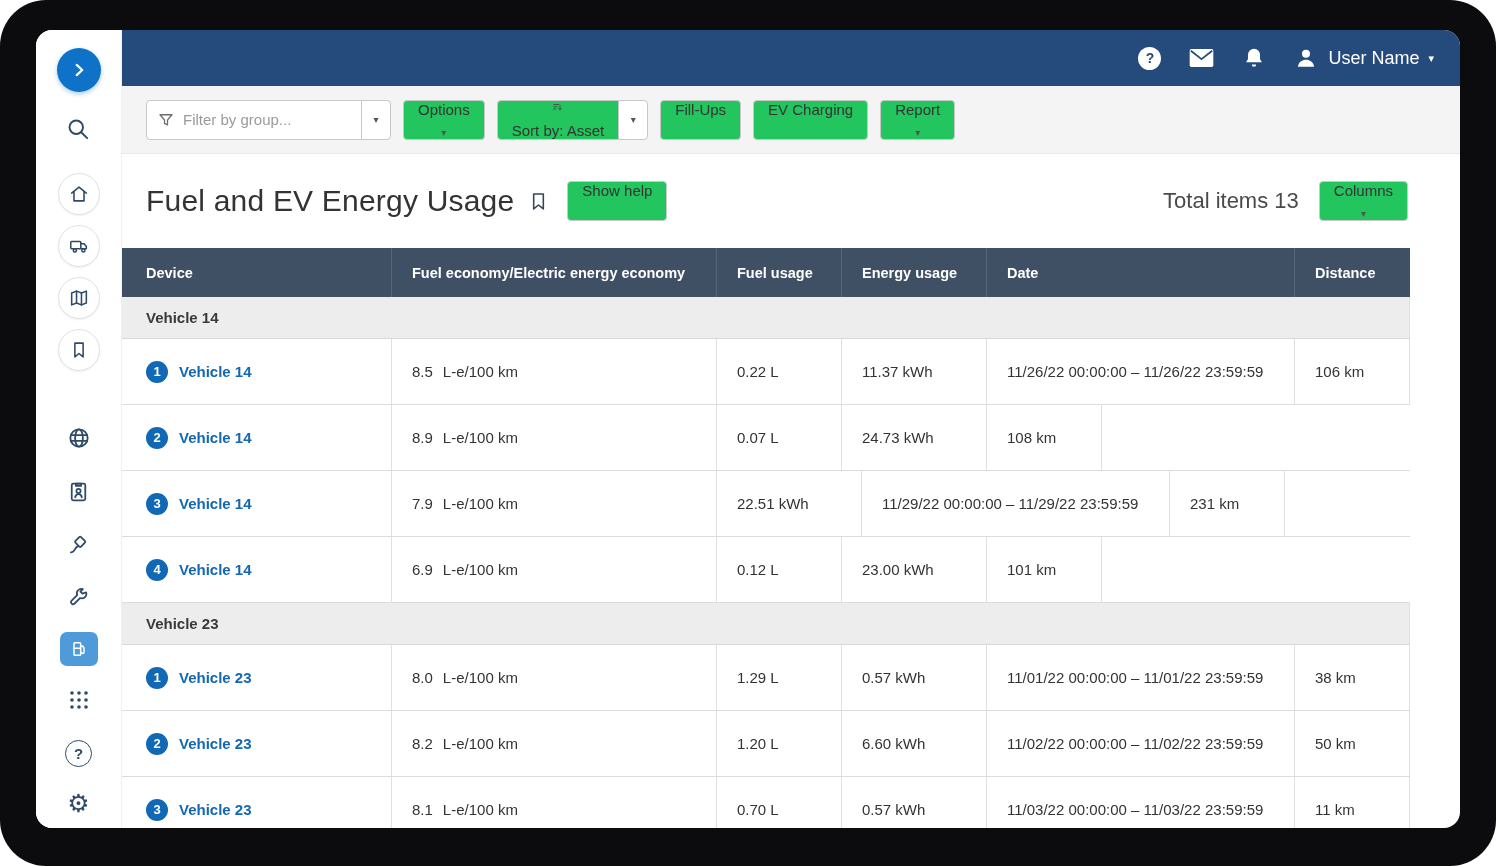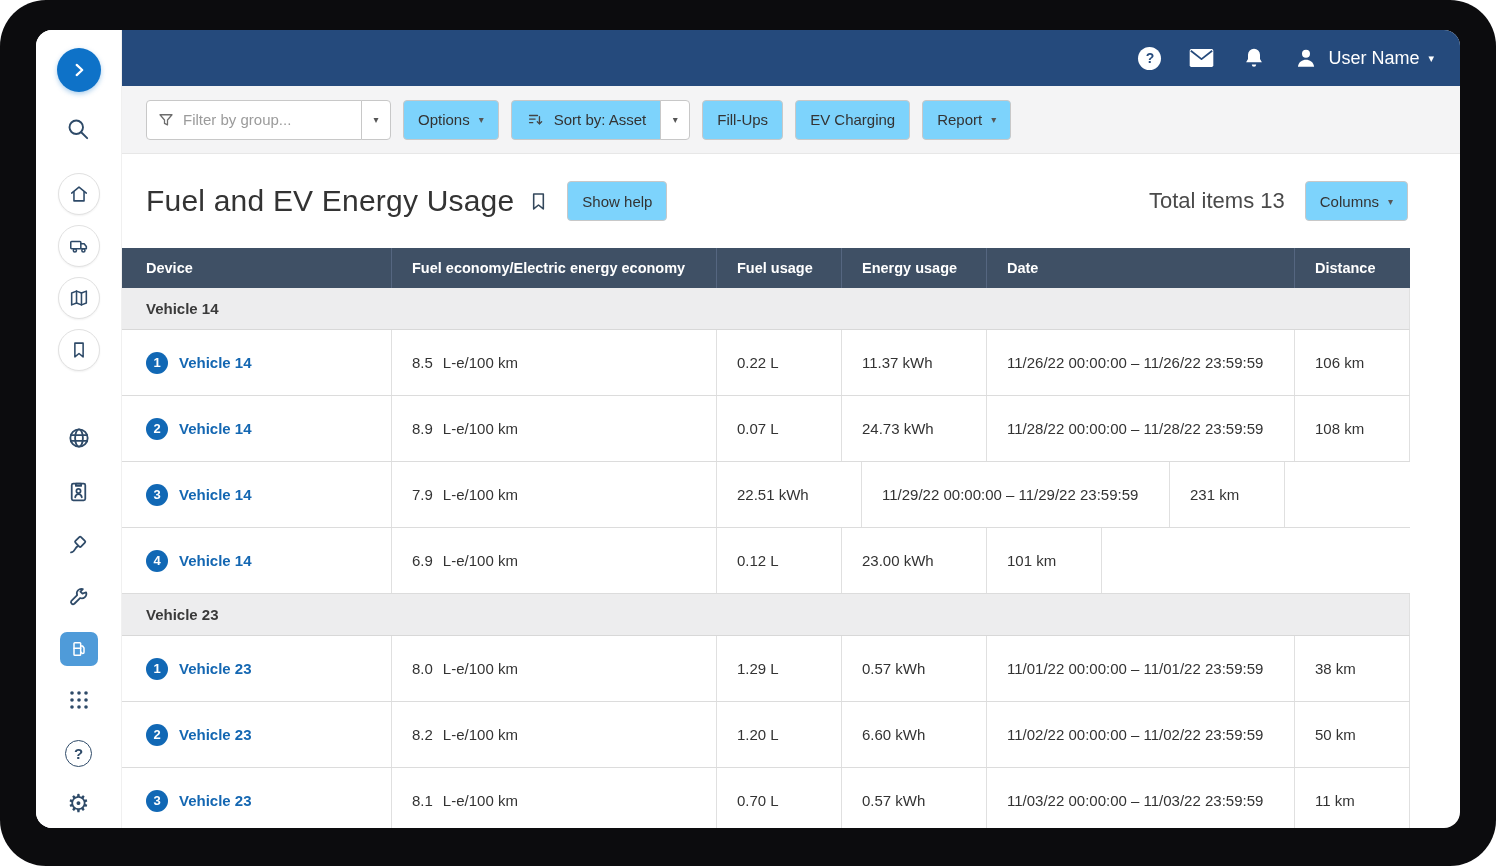--- a/index.html
+++ b/index.html
@@ -89,24 +89,24 @@
   
   .toolbar {
     height: 68px; flex: 0 0 68px;
     background: #f4f4f5;
     border-bottom: 1px solid #e7e7e7;
     display: flex; align-items: center;
     padding-left: 24px; gap: 12px;
   }
   .btn {
     height: 40px;
-    background: #7dd3fc; border: 1px solid #c8c8c8; border-radius: 4px;
+    background: #22c55e; border: 1px solid #c8c8c8; border-radius: 4px;
     padding: 0 14px; font-size: 15px; color: #333;
     display: inline-flex; align-items: center; gap: 9px;
-    cursor: pointer; font-family: inherit; white-space: nowrap;
+    cursor: pointer; font-family: inherit; white-space: nowrap; flex-direction: column;
   }
   .caret { font-family: "DejaVu Sans", sans-serif; font-size: 10px; color: #555; }
   .split { display: inline-flex; }
   .split .seg-main { border-radius: 4px 0 0 4px; }
   .caret-seg {
     width: 30px; height: 40px;
     background: #fff; border: 1px solid #c8c8c8; border-radius: 0 4px 4px 0;
     margin-left: -1px; cursor: pointer;
     display: inline-flex; align-items: center; justify-content: center;
   }
@@ -129,21 +129,21 @@
     padding: 0 52px 0 24px;
   }
   .page-title { font-size: 30px; font-weight: 400; color: #333; letter-spacing: .2px; }
   .title-bookmark { margin-left: 14px; display: flex; align-items: center; }
   .show-help { margin-left: 18px; }
   .head-right { margin-left: auto; display: flex; align-items: center; gap: 20px; }
   .total-items { font-size: 22px; color: #4a4a4a; }
 
   
   .table { width: 1288px; }
-  .thead { display: flex; height: 40px; background: #3f5065; }
+  .thead { display: flex; height: 49px; background: #3f5065; }
   .th {
     display: flex; align-items: center;
     color: #fff; font-size: 14.5px; font-weight: 700;
     padding-left: 20px; border-right: 1px solid #556680;
   }
   .th:first-child { padding-left: 24px; }
   .th:last-child { border-right: none; }
 
   .tr { display: flex; height: 66px; background: #fff; border-bottom: 1px solid #dcdcdc; }
   .td {
@@ -407,21 +407,20 @@
     <div class="td c1">
       <span class="badge">2</span>
       <a class="device-link">Vehicle 14</a>
     </div>
     <div class="td c2">
       <span>8.9</span>
       <span class="eco-unit">L-e/100 km</span>
     </div>
     <div class="td c3">0.07 L</div>
     <div class="td c4">24.73 kWh</div>
-    <div class="td c5">11/28/22 00:00:00 – 11/28/22 23:59:59</div>
     <div class="td c6">108 km</div>
   </div>
 
   <div class="tr">
     <div class="td c1">
       <span class="badge">3</span>
       <a class="device-link">Vehicle 14</a>
     </div>
     <div class="td c2">
       <span>7.9</span>

